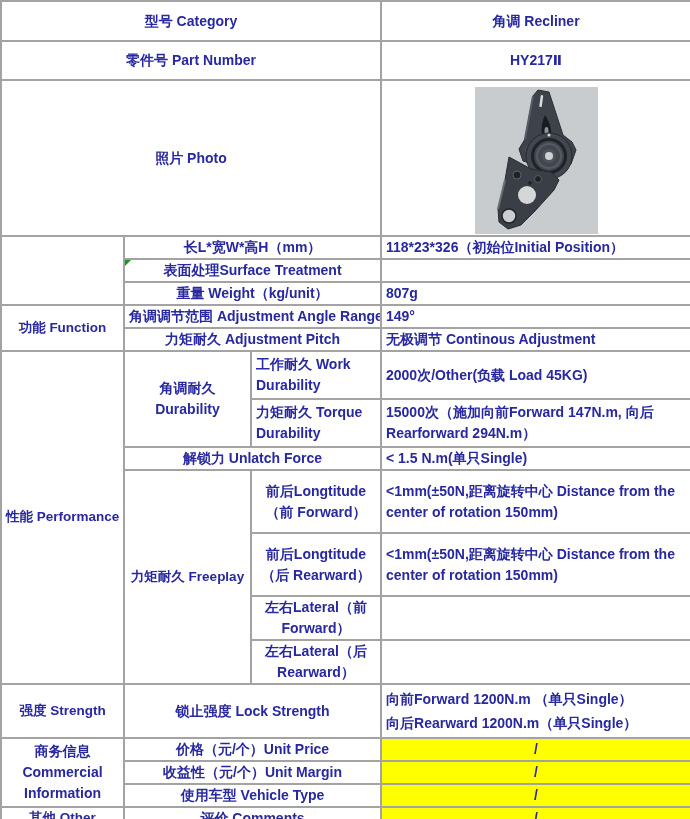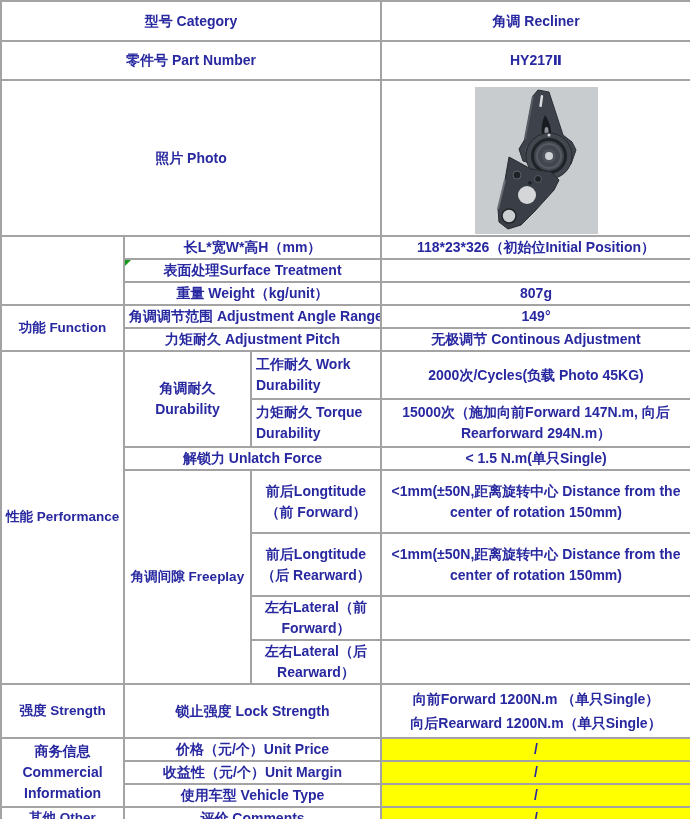--- a/index.html
+++ b/index.html
@@ -5,21 +5,21 @@
   html,body{margin:0;padding:0;background:#ffffff;}
   .sheet{width:690px;height:819px;background:#ffffff;overflow:hidden;}
   table.spec{
     width:690px;height:819px;
     border-collapse:collapse;table-layout:fixed;
     border:2px solid #000;
     font-family:"Liberation Sans","DejaVu Sans",sans-serif;
     font-weight:bold;color:#2828A0;font-size:14px;
   }
   td{border:2px solid #a3a3a3;padding:0 4px;text-align:center;vertical-align:middle;line-height:1.5;overflow:hidden;}
-  td.val{text-align:center;}
+  td.val{text-align:left;}
   td.lleft{text-align:left;margin-left:36px;}
   td.yellow{background:#FFFF00;}
   .nowrap{white-space:nowrap;}
   .sec{white-space:nowrap;font-size:13.5px;}
   td.flagwrap{position:relative;margin-top:28px;}
   .flag{position:absolute;top:0;left:0;width:0;height:0;
         border-top:6px solid #17981D;border-right:6px solid transparent;}
   .twoline div{line-height:24px;}
   .photocell{padding:0;}
   .photocell svg{display:block;margin:4px auto 0 auto;}
@@ -103,35 +103,35 @@
 
   <tr style="height:22px">
     <td colspan="2" class="nowrap">力矩耐久 Adjustment Pitch</td>
     <td class="val">无极调节 Continous Adjustment</td>
   </tr>
 
   <tr style="height:48px">
     <td rowspan="7" class="sec">性能 Performance</td>
     <td rowspan="2">角调耐久 Durability</td>
     <td class="lleft">工作耐久 Work Durability</td>
-    <td class="val">2000次/Cycles(负载 Photo 45KG)</td>
+    <td class="val">2000次/Other(负载 Load 45KG)</td>
   </tr>
 
   <tr style="height:48px">
     <td class="lleft">力矩耐久 Torque Durability</td>
     <td class="val">15000次（施加向前Forward 147N.m, 向后Rearforward 294N.m）</td>
   </tr>
 
   <tr style="height:23px">
     <td colspan="2" class="nowrap">解锁力 Unlatch Force</td>
     <td class="val">&lt; 1.5 N.m(单只Single)</td>
   </tr>
 
   <tr style="height:63px">
-    <td rowspan="4" class="sec">角调间隙 Freeplay</td>
+    <td rowspan="4" class="sec">力矩耐久 Freeplay</td>
     <td>前后Longtitude（前 Forward）</td>
     <td class="val">&lt;1mm(±50N,距离旋转中心 Distance from the center of rotation 150mm)</td>
   </tr>
 
   <tr style="height:63px">
     <td>前后Longtitude（后 Rearward）</td>
     <td class="val">&lt;1mm(±50N,距离旋转中心 Distance from the center of rotation 150mm)</td>
   </tr>
 
   <tr style="height:42px">

